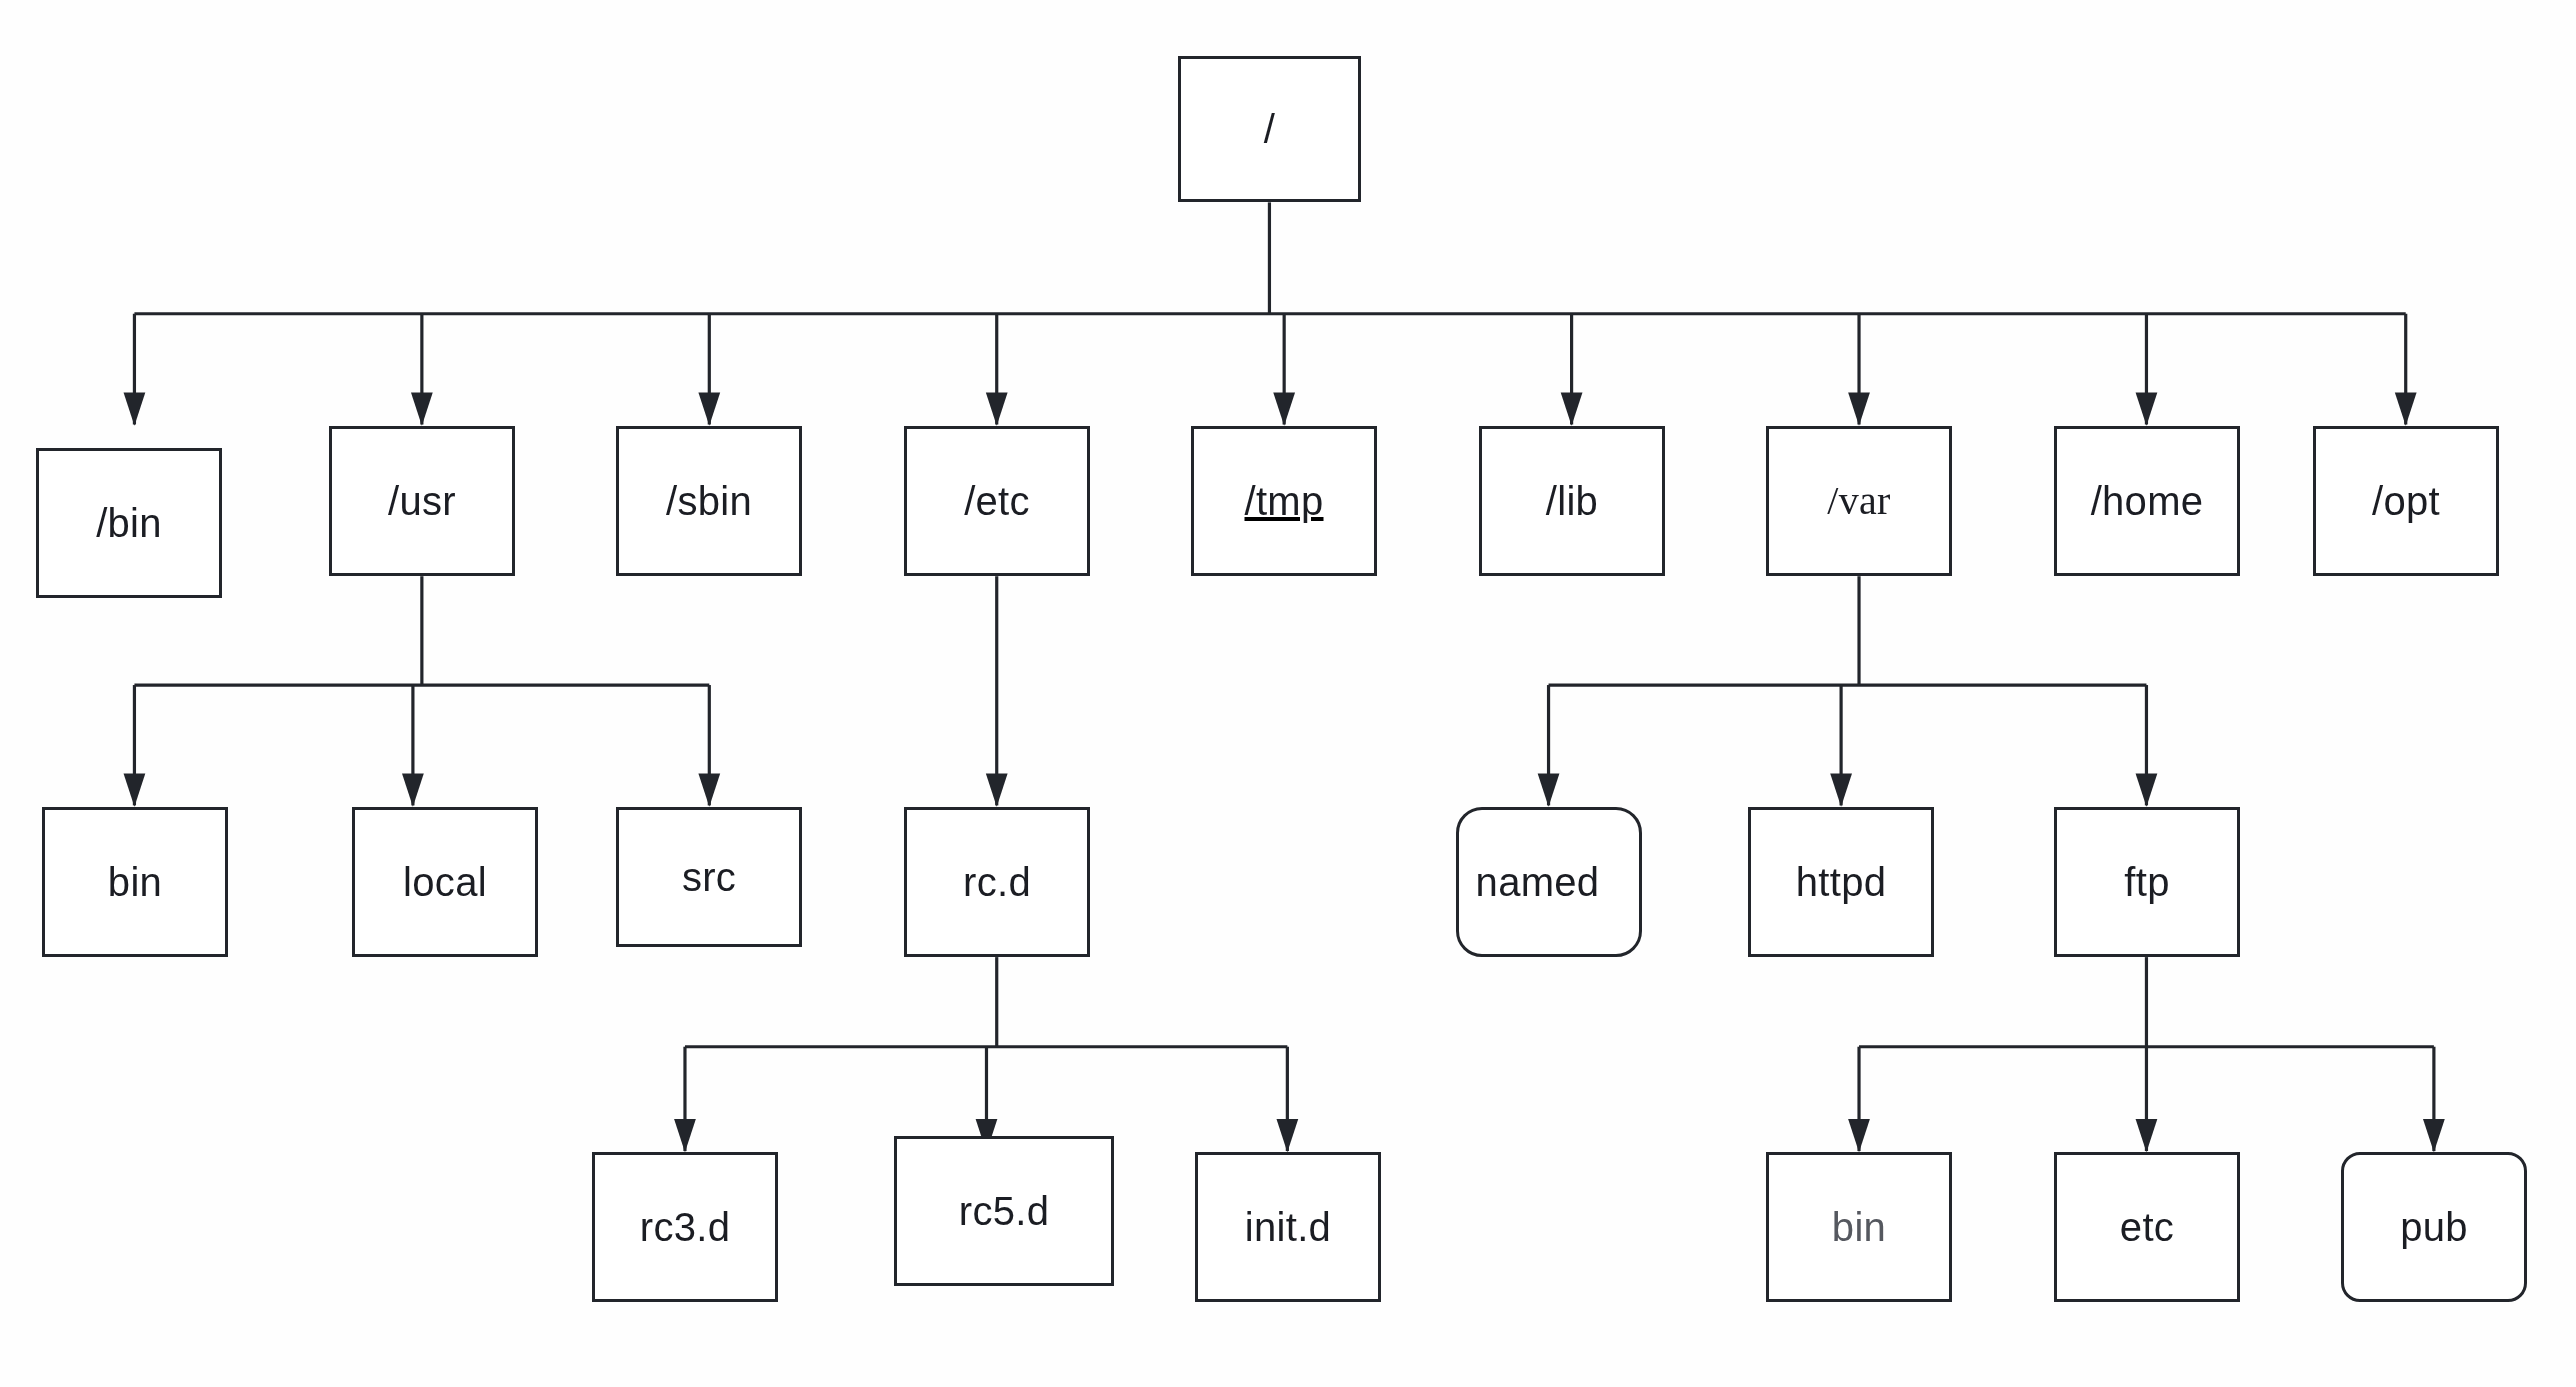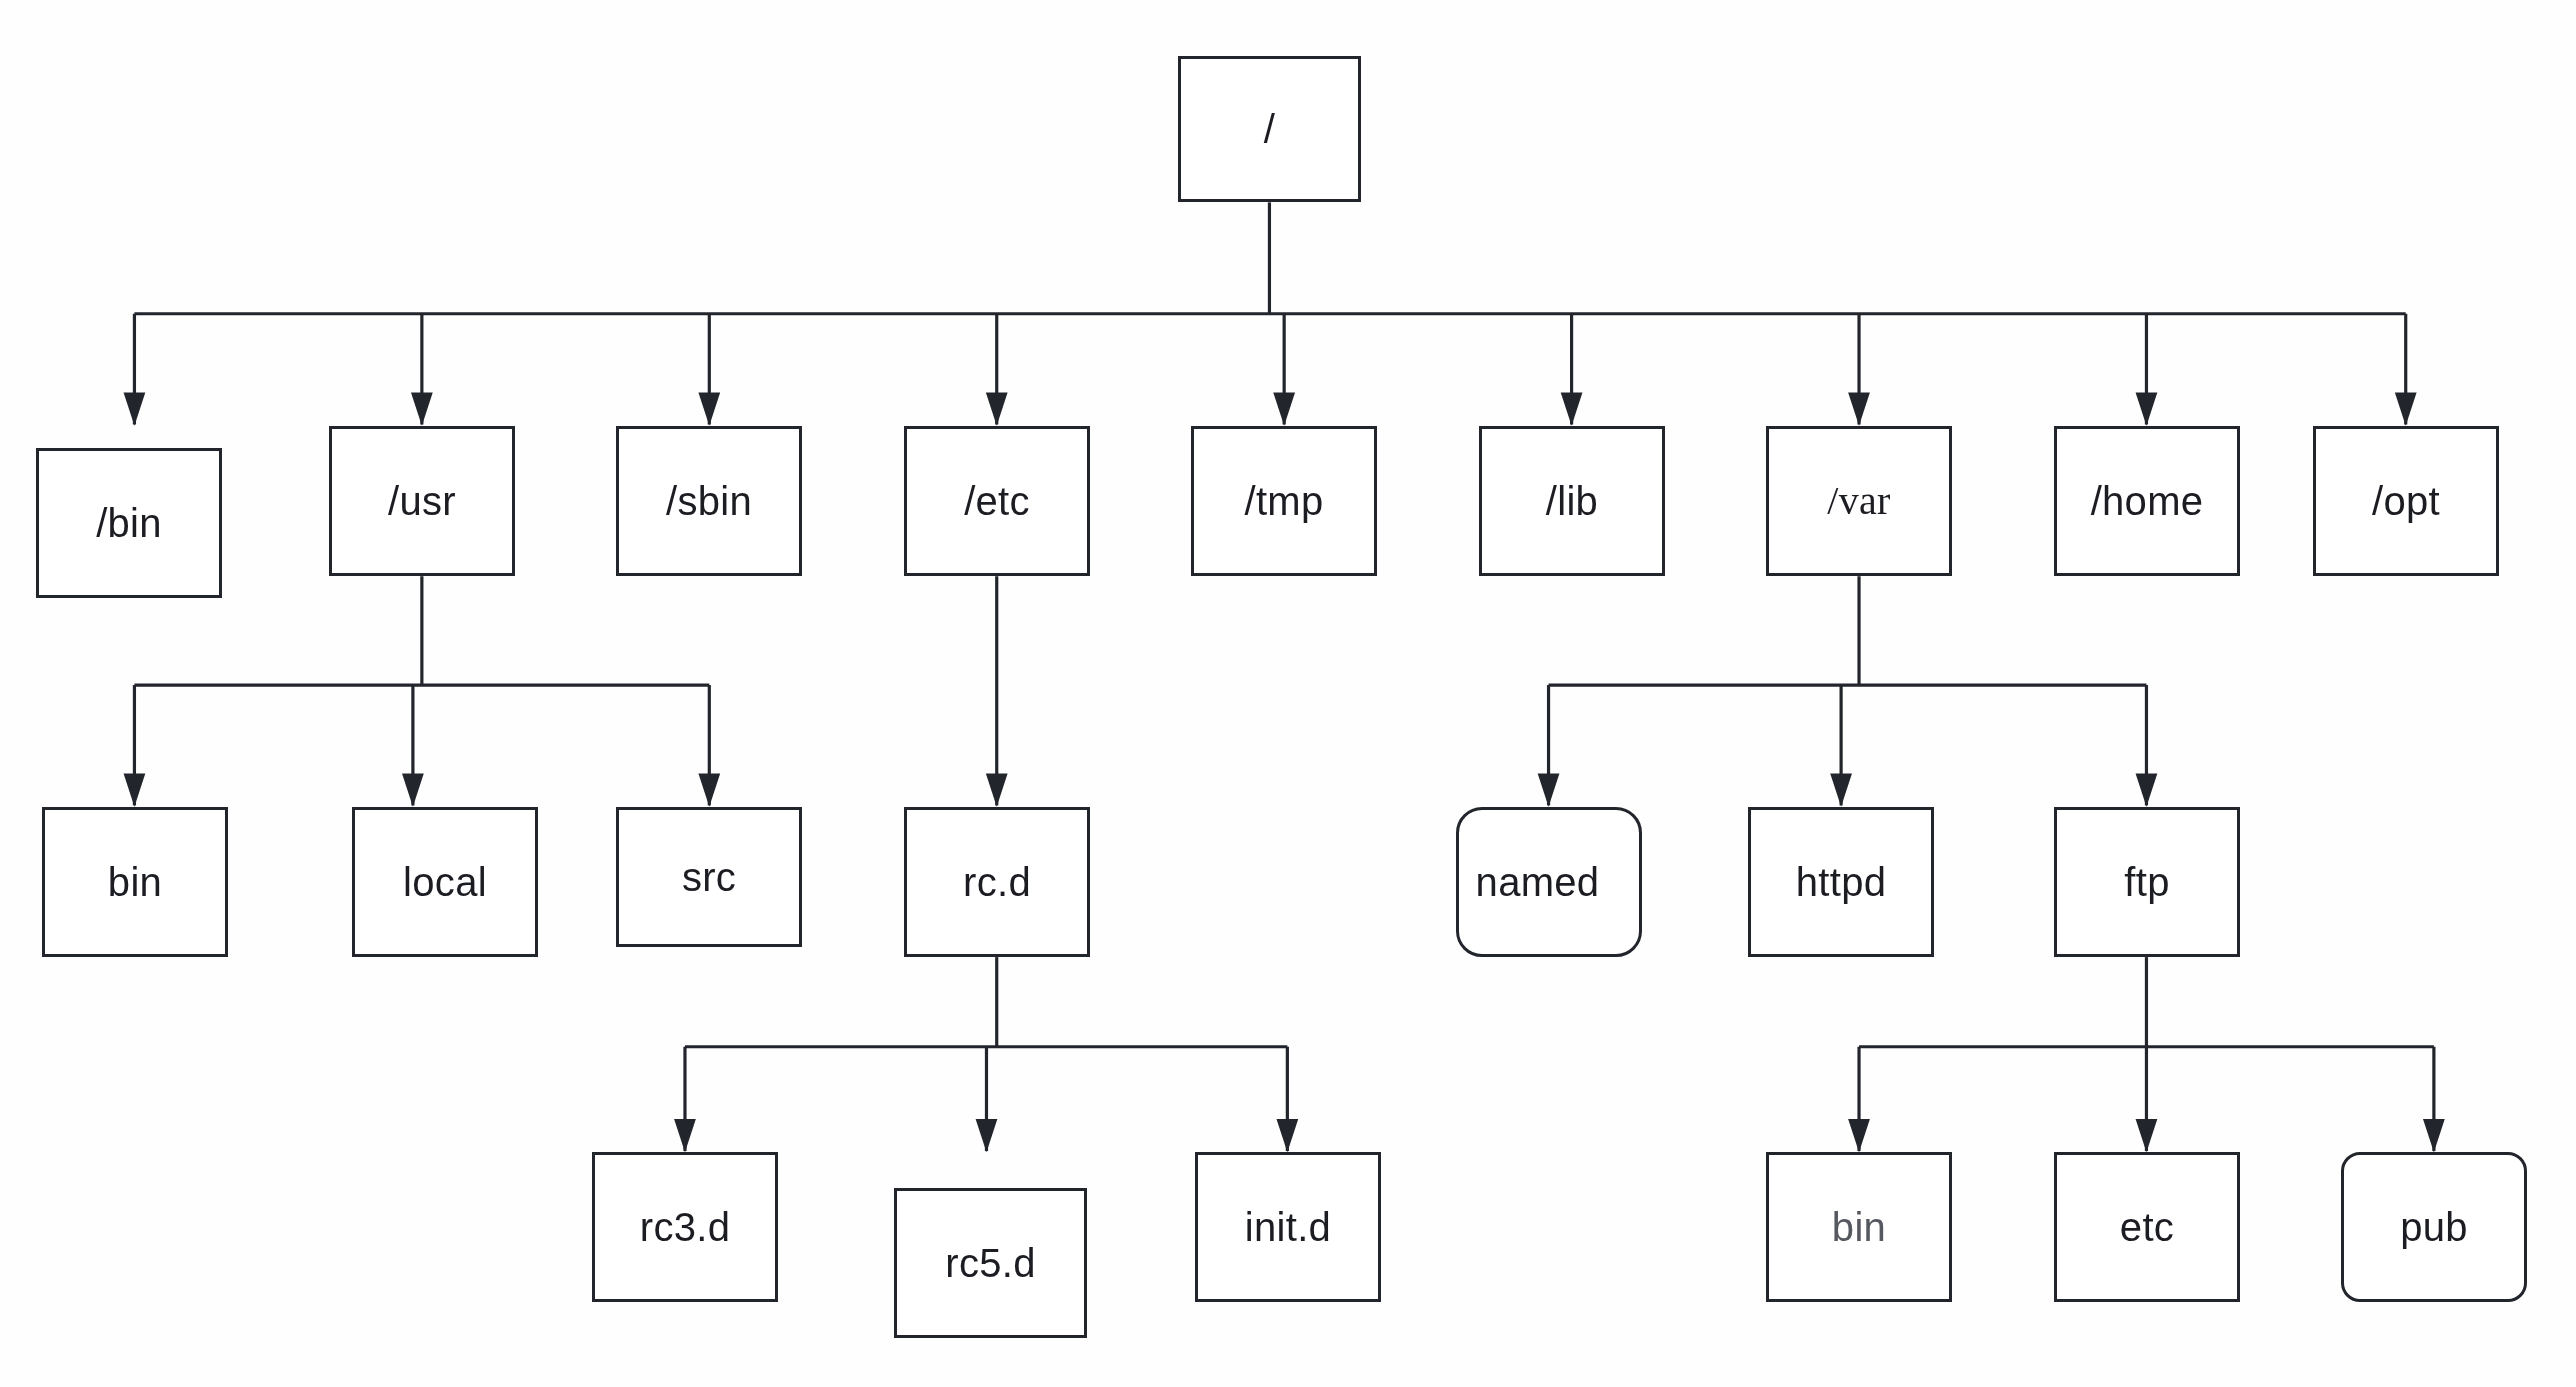--- a/index.html
+++ b/index.html
@@ -112,21 +112,21 @@
       </div>
       <div class="node" style="left: 329px; top: 426px; width: 186px; height: 150px;">
         <span class="lbl">/usr</span>
       </div>
       <div class="node" style="left: 616px; top: 426px; width: 186px; height: 150px;">
         <span class="lbl">/sbin</span>
       </div>
       <div class="node" style="left: 904px; top: 426px; width: 186px; height: 150px;">
         <span class="lbl">/etc</span>
       </div>
-      <div class="node" style="left: 1191px; top: 426px; width: 186px; height: 150px;">
+      <div class="node" style="left: 1191px; top: 426px; width: 186px; height: 150px; text-decoration: underline;">
         <span class="lbl">/tmp</span>
       </div>
       <div class="node" style="left: 1479px; top: 426px; width: 186px; height: 150px;">
         <span class="lbl">/lib</span>
       </div>
       <div class="node" style="left: 1766px; top: 426px; width: 186px; height: 150px; font-family: Liberation Serif, serif;">
         <span class="lbl">/var</span>
       </div>
       <div class="node" style="left: 2054px; top: 426px; width: 186px; height: 150px;">
         <span class="lbl">/home</span>
@@ -151,21 +151,21 @@
       </div>
       <div class="node" style="left: 1748px; top: 807px; width: 186px; height: 150px;">
         <span class="lbl">httpd</span>
       </div>
       <div class="node" style="left: 2054px; top: 807px; width: 186px; height: 150px;">
         <span class="lbl">ftp</span>
       </div>
       <div class="node" style="left: 592px; top: 1152px; width: 186px; height: 150px;">
         <span class="lbl">rc3.d</span>
       </div>
-      <div class="node" style="left: 894px; top: 1188px; width: 193px; height: 150px;">
+      <div class="node" style="left: 894px; top: 1136px; width: 220px; height: 150px;">
         <span class="lbl">rc5.d</span>
       </div>
       <div class="node" style="left: 1195px; top: 1152px; width: 186px; height: 150px;">
         <span class="lbl">init.d</span>
       </div>
       <div class="node dim" style="left: 1766px; top: 1152px; width: 186px; height: 150px;">
         <span class="lbl">bin</span>
       </div>
       <div class="node" style="left: 2054px; top: 1152px; width: 186px; height: 150px;">
         <span class="lbl">etc</span>

